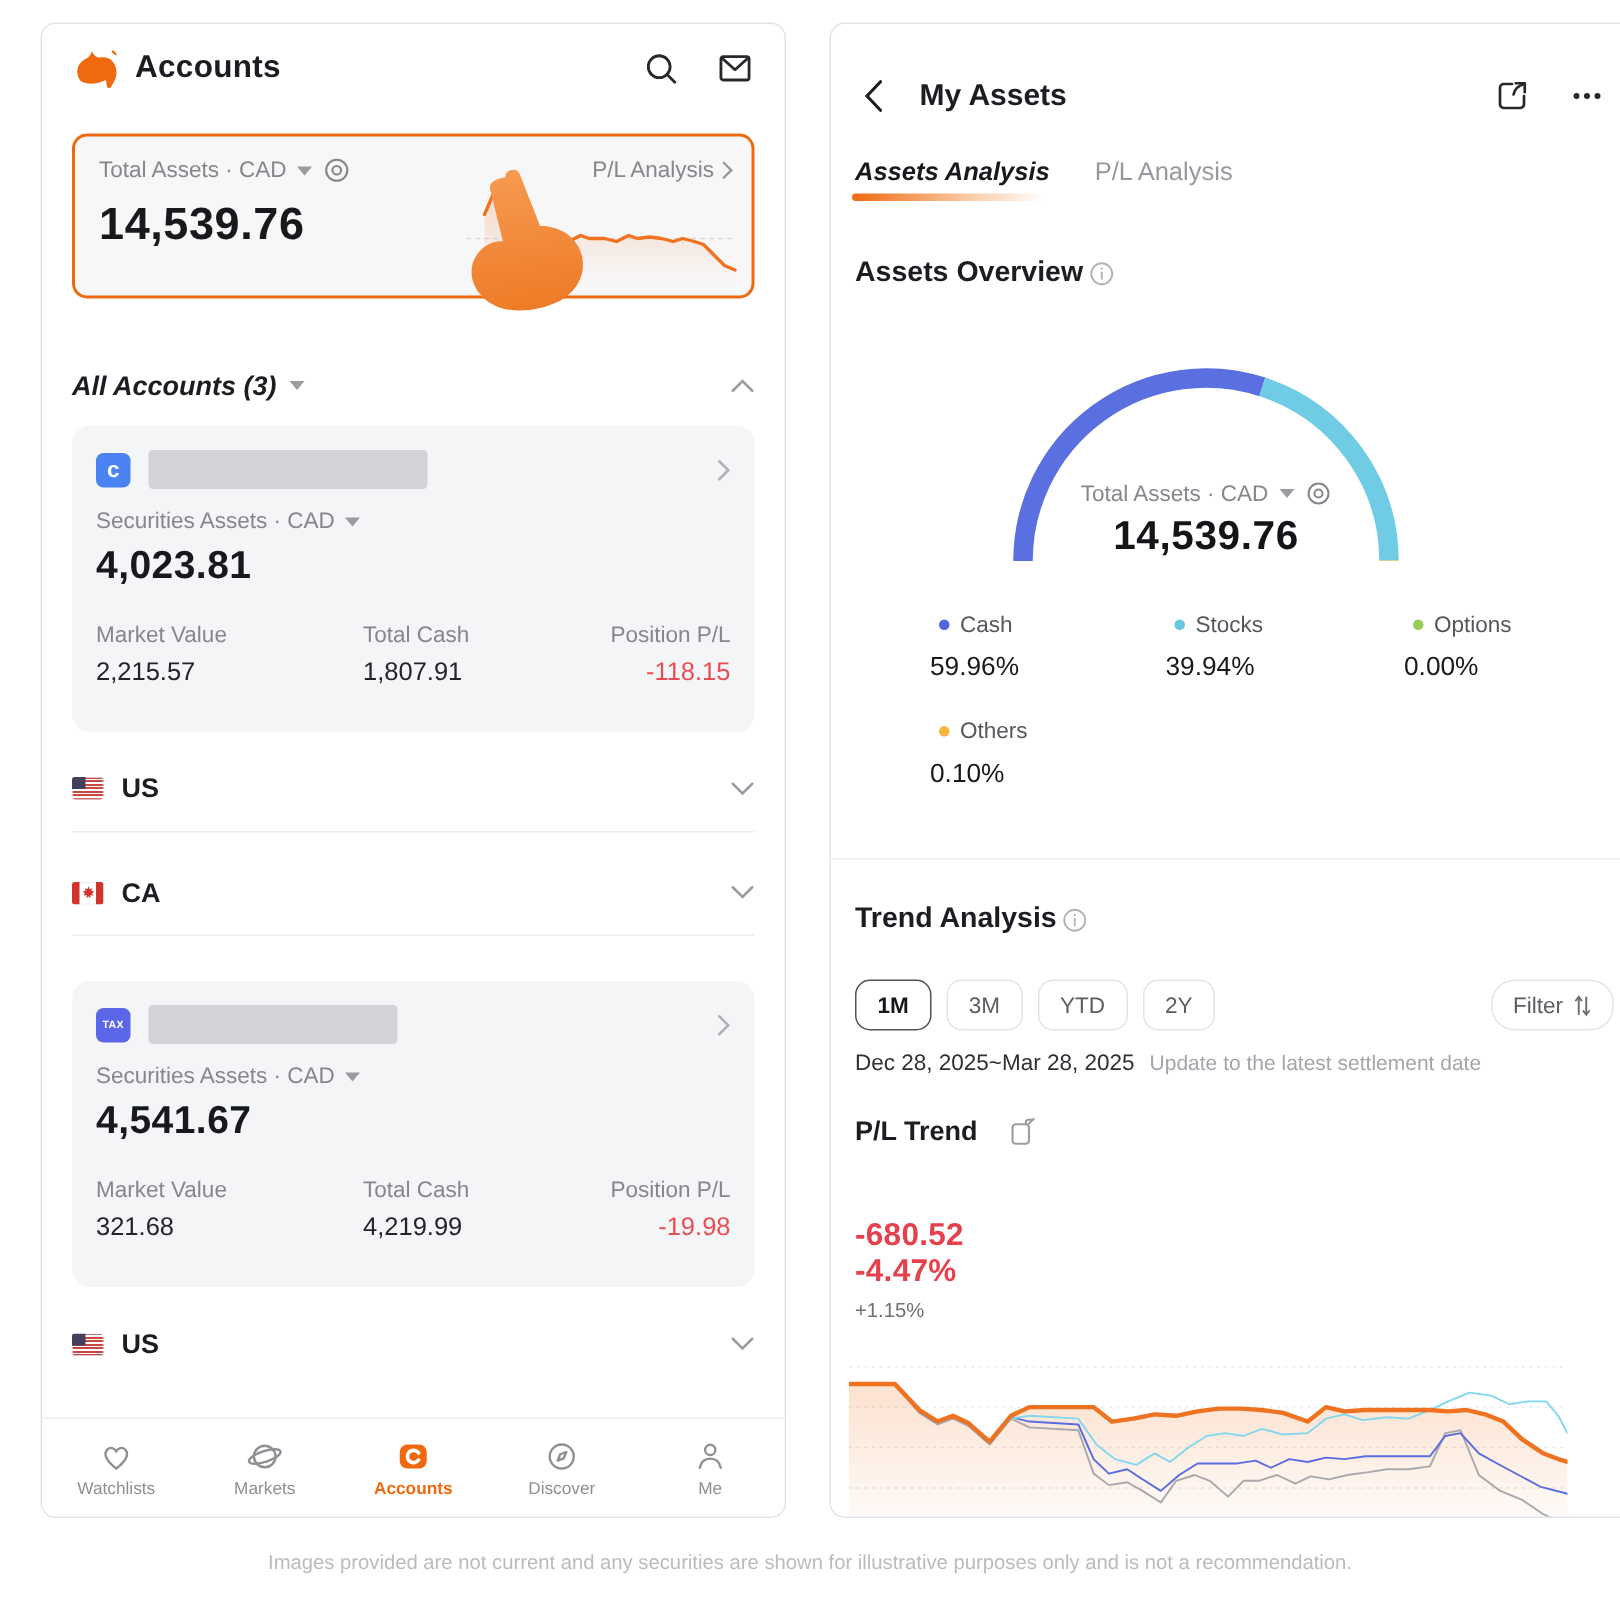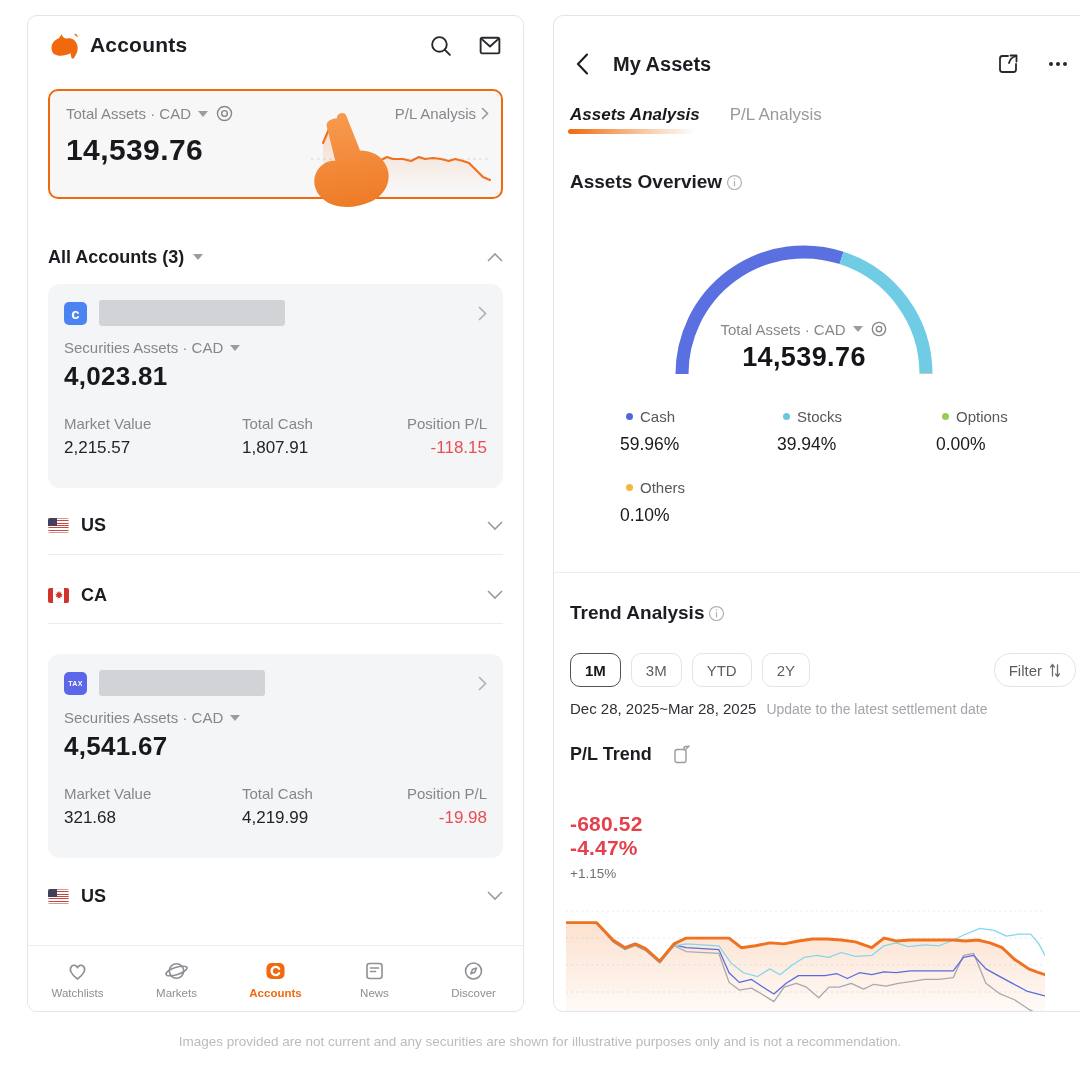--- a/index.html
+++ b/index.html
@@ -14,21 +14,21 @@
   .lp-title { font-size:21px; font-weight:700; margin-left:10px; letter-spacing:.2px; }
   .lp-icons { margin-left:auto; display:flex; gap:24px; align-items:center; }
 
   .total-card { position:absolute; top:73px; left:20px; right:20px; height:110px; background:#f7f7f8; border:2px solid #F0690F; border-radius:10px; }
   .tc-row { position:absolute; top:13px; left:16px; right:12px; display:flex; align-items:center; color:#85878c; font-size:15px; gap:7px; }
   .tc-right { margin-left:auto; display:flex; align-items:center; gap:5px; color:#85878c; }
   .tc-value { position:absolute; left:16px; top:42px; font-size:30px; font-weight:700; color:#17191d; letter-spacing:.4px; }
   .tc-spark { position:absolute; right:8px; bottom:6px; width:200px; height:72px; }
   .tc-hand { position:absolute; left:246px; top:20px; width:102px; height:112px; z-index:3; transform:rotate(-8deg); }
 
-  .all-accounts { position:absolute; top:226px; left:20px; right:20px; height:30px; display:flex; align-items:center; gap:9px; }
+  .all-accounts { position:absolute; top:226px; left:20px; right:20px; height:30px; display:flex; align-items:center; gap:9px;font-style:italic; }
   .aa-label { font-size:18px; font-weight:700; }
   .tri-down { width:0; height:0; border-left:5px solid transparent; border-right:5px solid transparent; border-top:6px solid #9a9ca1; }
   .aa-chev { margin-left:auto; }
 
   .acct-card { position:absolute; left:20px; right:20px; height:204px; background:#f4f5f7; border-radius:12px; padding:16px; }
   .acct-card.c1 { top:268px; } .acct-card.c2 { top:638px; }
   .ac-top { display:flex; align-items:center; }
   .ac-icon { width:23px; height:23px; border-radius:5px; color:#fff; font-weight:700; display:flex; align-items:center; justify-content:center; }
   .ac-icon.i1 { background:#4b83f2; font-size:15px; }
   .ac-icon.i2 { background:#5b67e8; font-size:7px; letter-spacing:.3px; }
@@ -284,33 +284,32 @@
       <span>Markets</span>
     </div>
     <div class="nav-item active">
       <svg width="25" height="24" viewBox="0 0 24 24">
           <rect x="3" y="4" width="18" height="16" rx="5" fill="#F0690F"></rect>
           <path d="M15.6 9.7 a4.1 4.1 0 1 0 0 4.6" stroke="#fff" stroke-width="2.4" fill="none" stroke-linecap="round"></path>
         </svg>
       <span>Accounts</span>
     </div>
     <div class="nav-item">
-      <svg width="25" height="24" viewBox="0 0 24 24" fill="none" stroke="#8e9095" stroke-width="1.6" stroke-linecap="round">
-          <rect x="4.5" y="4.5" width="15" height="15" rx="2.5"></rect>
-          <line x1="8" y1="9" x2="16" y2="9"></line>
-          <line x1="8" y1="12.5" x2="13" y2="12.5"></line>
-        </svg>
-      <span>News</span>
-    </div>
-    <div class="nav-item">
       <svg width="25" height="24" viewBox="0 0 24 24" fill="none" stroke="#8e9095" stroke-width="1.6" stroke-linejoin="round">
           <circle cx="12" cy="12" r="8"></circle>
           <path d="M9.3 14.7 L11 10.5 15 9 13.3 13.2 Z"></path>
         </svg>
       <span>Discover</span>
+    </div>
+    <div class="nav-item">
+      <svg width="25" height="24" viewBox="0 0 24 24" fill="none" stroke="#8e9095" stroke-width="1.6" stroke-linecap="round">
+          <circle cx="12" cy="7.6" r="3.4"></circle>
+          <path d="M5 19.5 C6 14.9 9 13.4 12 13.4 C15 13.4 18 14.9 19 19.5"></path>
+        </svg>
+      <span>Me</span>
     </div>
   </nav>
 </section>
 
 <section class="panel right">
 
   <header class="rp-header">
     <svg width="13" height="22" viewBox="0 0 13 22" fill="none" stroke="#1b1d22" stroke-width="2.1" stroke-linecap="round">
         <polyline points="11,1.5 2,11 11,20.5"></polyline>
       </svg>

